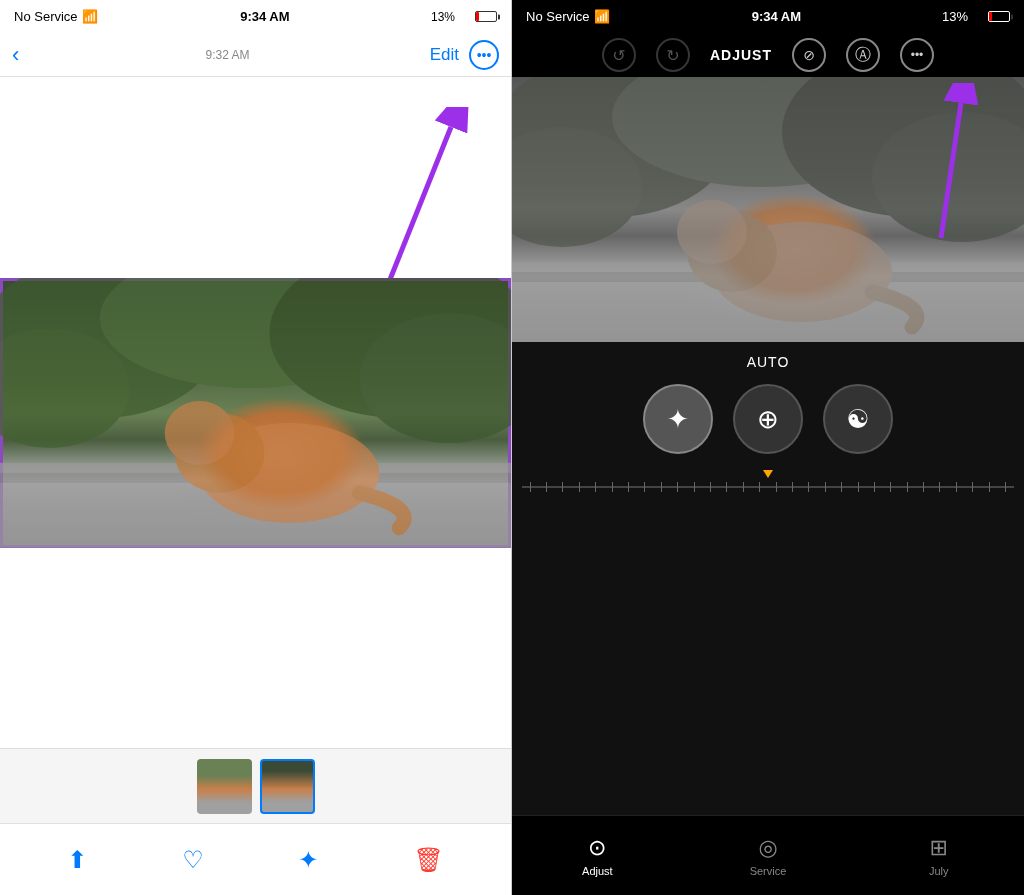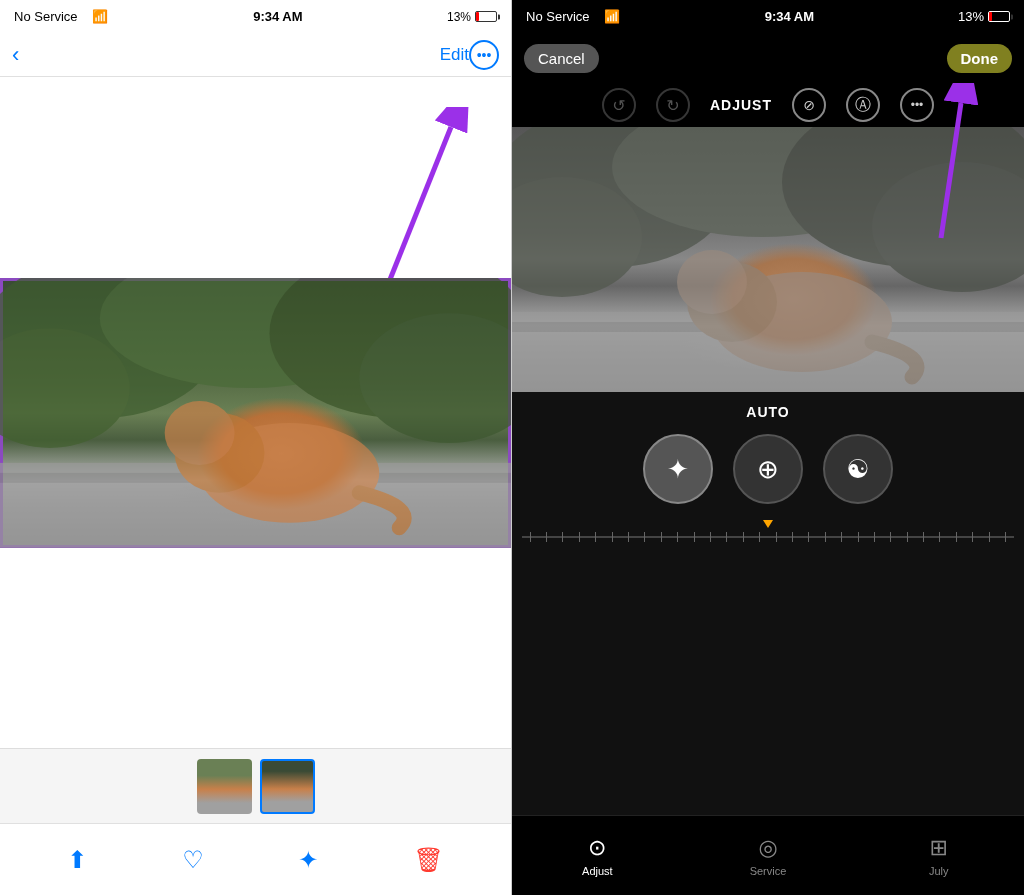--- a/index.html
+++ b/index.html
@@ -26,33 +26,33 @@
       display: flex;
       justify-content: space-between;
       align-items: center;
       padding: 6px 14px;
       height: 33px;
       background: #fff;
     }
     .status-left {
       display: flex;
       align-items: flex-end;
-      gap: 15px;
+      gap: 5px;
       font-size: 13px;
       font-weight: 500;
     }
     .wifi-icon { font-size: 13px; }
     .status-center {
       font-size: 13px;
       font-weight: 600;
     }
     .status-right {
       display: flex;
       align-items: center;
-      gap: 4px;
+      gap: 20px;
       font-size: 13px;
     }
     .battery-pct { font-size: 12px; }
     .battery-box {
       width: 22px; height: 11px;
       border: 1.5px solid #333;
       border-radius: 2px;
       position: relative;
       display: inline-block;
     }
@@ -95,20 +95,21 @@
       font-weight: 600;
       color: #000;
     }
     .nav-subtitle {
       font-size: 12px;
       color: #888;
     }
     .nav-right {
       display: flex;
       align-items: center;
+      gap: 10px;
     }
     .edit-btn {
       color: #007AFF;
       font-size: 17px;
       font-weight: 400;
       cursor: pointer;
     }
     .more-btn {
       width: 30px; height: 30px;
       border: 2px solid #007AFF;
@@ -337,21 +338,21 @@
       flex: 1;
       background: #111;
       display: flex;
       flex-direction: column;
       align-items: center;
       padding: 12px 10px 0;
     }
     .auto-label {
       color: #fff;
       font-size: 14px;
-      font-weight: 700;
+      font-weight: 400;
       letter-spacing: 1px;
       margin-bottom: 14px;
     }
     .control-buttons {
       display: flex;
       gap: 20px;
       margin-bottom: 18px;
     }
     .ctrl-btn {
       width: 70px; height: 70px;
@@ -450,20 +451,21 @@
       <span class="battery-pct">13%</span>
       <div class="battery-box">
         <div class="battery-fill"></div>
       </div>
     </div>
   </div>
 
   <div class="left-nav-bar">
     <span class="back-btn">‹</span>
     <div class="nav-title-block">
+      <div class="nav-subtitle">9:32 AM</div>
     </div>
     <div class="nav-right">
       <span class="edit-btn">Edit</span>
       <div class="more-btn">
         <span>•••</span>
       </div>
     </div>
   </div>
 
   <div class="left-white-top">
@@ -526,25 +528,20 @@
     </div>
     <div class="status-center" style="color:#fff;">9:34 AM</div>
     <div class="status-right" style="color:#fff;">
       <span>13%</span>
       <div class="battery-box" style="border-color:#fff;">
         <div class="battery-fill"></div>
       </div>
     </div>
   </div>
 
-  <div class="right-nav-bar">
-    <button class="cancel-btn">Cancel</button>
-    <div class="right-nav-spacer"></div>
-    <button class="done-btn">Done</button>
-  </div>
 
   <div class="right-toolbar-bar">
     <div class="rt-icon disabled">
       <span>↺</span>
     </div>
     <div class="rt-icon disabled">
       <span>↻</span>
     </div>
     <span class="rt-label">ADJUST</span>
     <div class="rt-icon">

